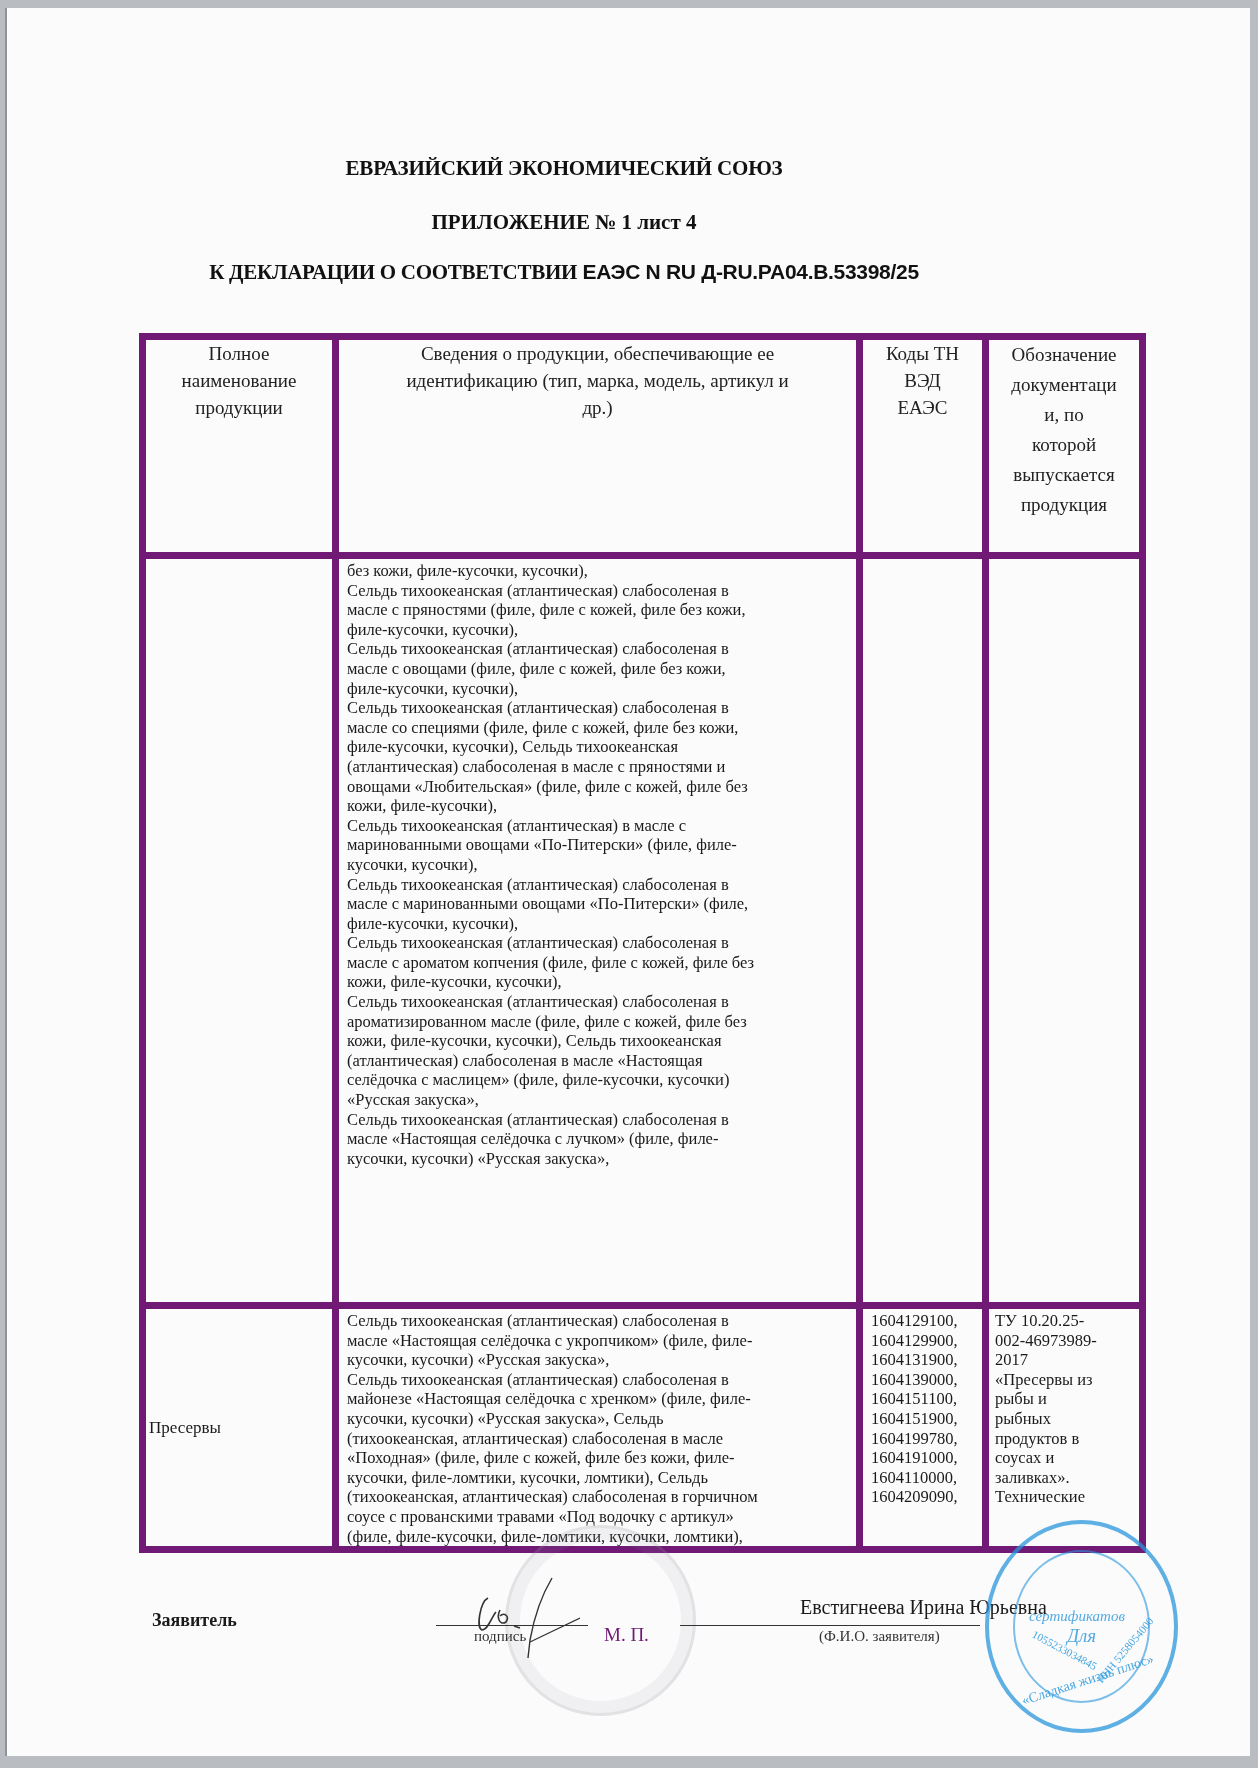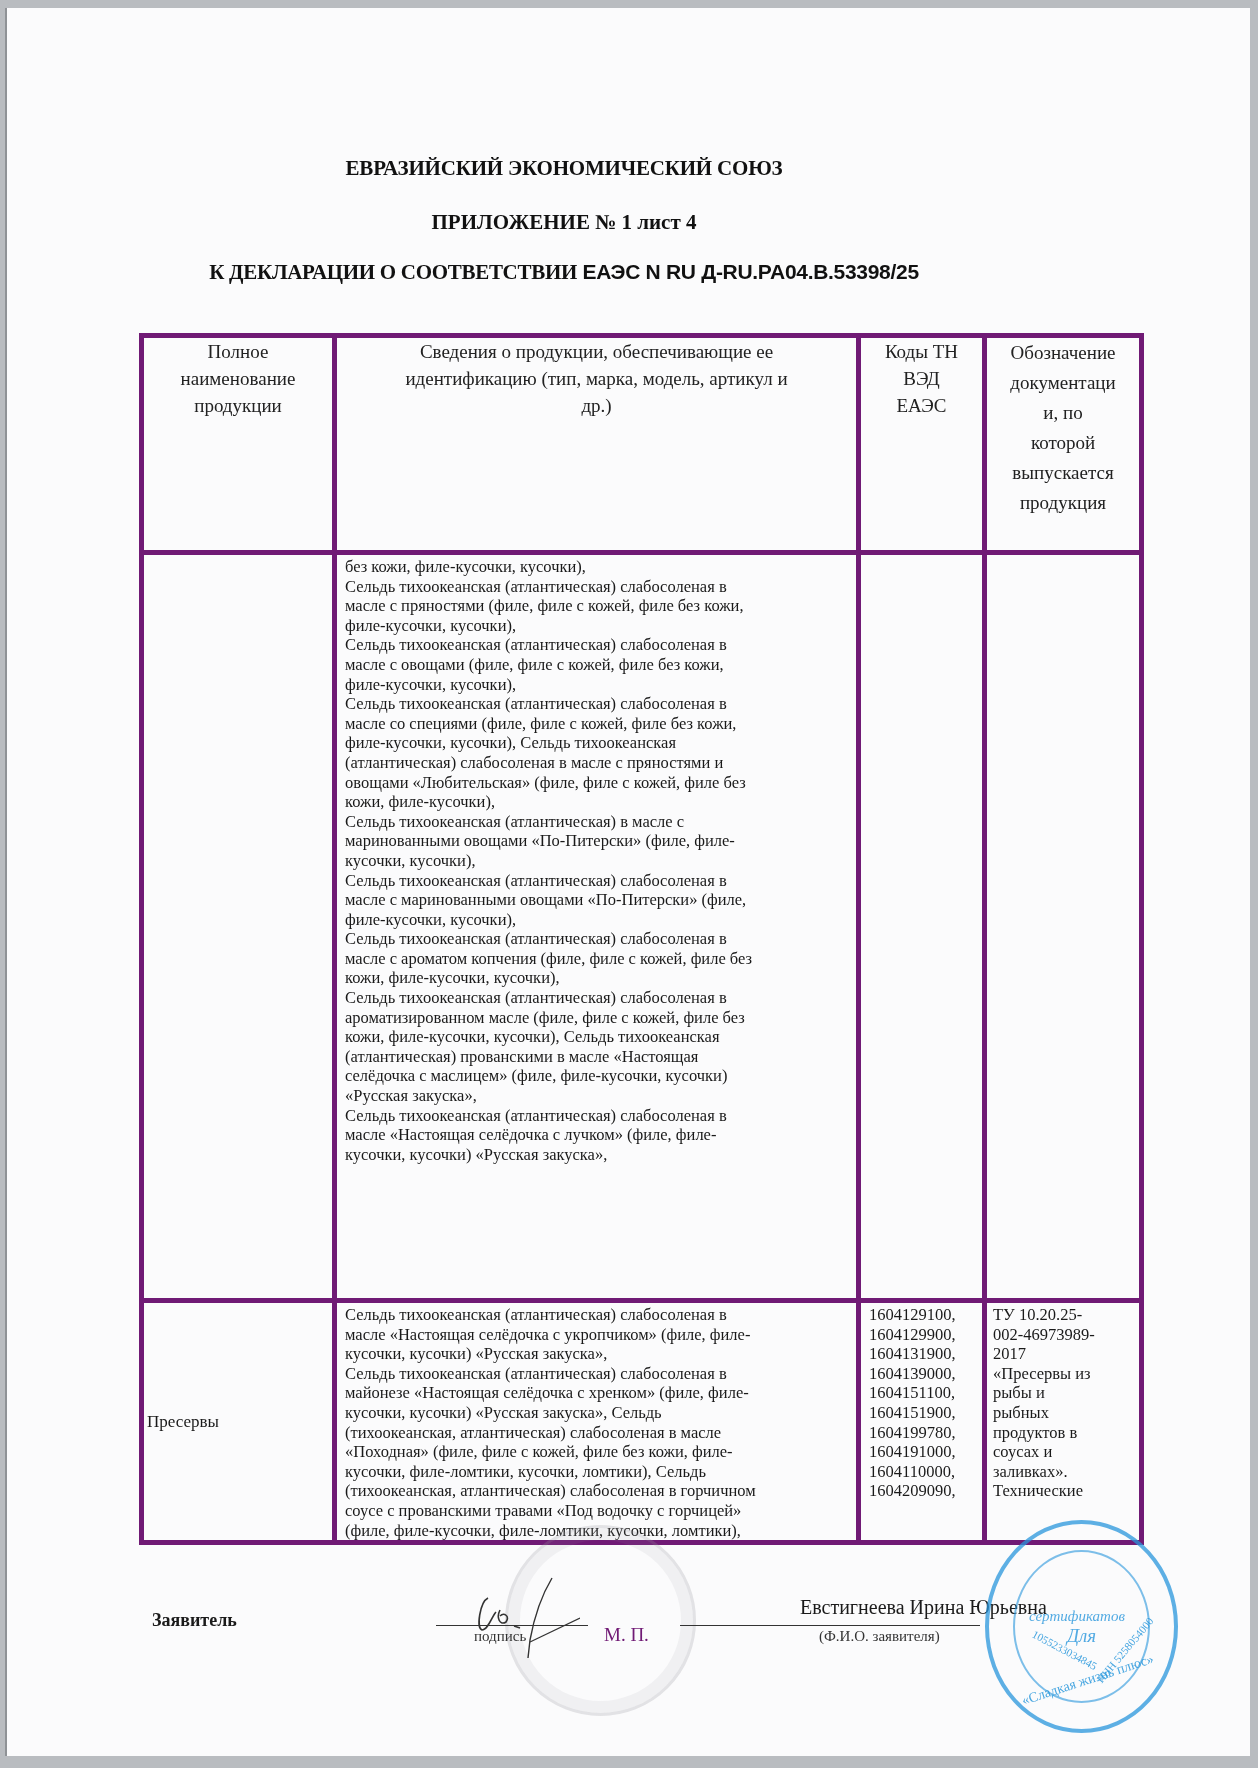--- a/index.html
+++ b/index.html
@@ -22,21 +22,21 @@
   .t2 { top: 210px; font-size: 21px; }
   .t3 { top: 260px; font-size: 21px; font-family: "Liberation Sans", sans-serif; letter-spacing: -0.3px; }
   .t3 .serifpart { font-family: "Liberation Serif", serif; }
 
   table.decl {
     position: absolute; left: 139px; top: 333px;
     border-collapse: collapse; table-layout: fixed;
     width: 1000px;
   }
   table.decl td, table.decl th {
-    border: 5px solid #701a75; padding: 0; vertical-align: top;
+    border: 7px solid #701a75; padding: 0; vertical-align: top;
     font-weight: normal;
   }
   col.c1 { width: 193px; } col.c2 { width: 524px; } col.c3 { width: 126px; } col.c4 { width: 157px; }
   .hdr th { height: 212px; vertical-align: middle; text-align: center; font-size: 19px; line-height: 27px; color: #222; }
   .hdr th.h4 { line-height: 30px; }
   .cell-text { font-size: 16.5px; line-height: 19.6px; padding: 2px 4px 0 8px; }
   .r1 td { height: 743px; }
   .r2 td { height: 237px; }
   .r2 td.name { vertical-align: middle; font-size: 17px; padding-left: 3px; }
   .codes { font-size: 16.5px; line-height: 19.6px; padding: 2px 2px 0 8px; }
@@ -136,21 +136,21 @@
             <span class="line">кусочки, кусочки),</span>
             <span class="line">Сельдь тихоокеанская (атлантическая) слабосоленая в</span>
             <span class="line">масле с маринованными овощами «По-Питерски» (филе,</span>
             <span class="line">филе-кусочки, кусочки),</span>
             <span class="line">Сельдь тихоокеанская (атлантическая) слабосоленая в</span>
             <span class="line">масле с ароматом копчения (филе, филе с кожей, филе без</span>
             <span class="line">кожи, филе-кусочки, кусочки),</span>
             <span class="line">Сельдь тихоокеанская (атлантическая) слабосоленая в</span>
             <span class="line">ароматизированном масле (филе, филе с кожей, филе без</span>
             <span class="line">кожи, филе-кусочки, кусочки), Сельдь тихоокеанская</span>
-            <span class="line">(атлантическая) прованскими в масле «Настоящая</span>
+            <span class="line">(атлантическая) слабосоленая в масле «Настоящая</span>
             <span class="line">селёдочка с маслицем» (филе, филе-кусочки, кусочки)</span>
             <span class="line">«Русская закуска»,</span>
             <span class="line">Сельдь тихоокеанская (атлантическая) слабосоленая в</span>
             <span class="line">масле «Настоящая селёдочка с лучком» (филе, филе-</span>
             <span class="line">кусочки, кусочки) «Русская закуска»,</span>
           </div>
     </td>
     <td>
           <div class="codes"></div>
         </td>
@@ -165,21 +165,21 @@
             <span class="line">Сельдь тихоокеанская (атлантическая) слабосоленая в</span>
             <span class="line">масле «Настоящая селёдочка с укропчиком» (филе, филе-</span>
             <span class="line">кусочки, кусочки) «Русская закуска»,</span>
             <span class="line">Сельдь тихоокеанская (атлантическая) слабосоленая в</span>
             <span class="line">майонезе «Настоящая селёдочка с хренком» (филе, филе-</span>
             <span class="line">кусочки, кусочки) «Русская закуска», Сельдь</span>
             <span class="line">(тихоокеанская, атлантическая) слабосоленая в масле</span>
             <span class="line">«Походная» (филе, филе с кожей, филе без кожи, филе-</span>
             <span class="line">кусочки, филе-ломтики, кусочки, ломтики), Сельдь</span>
             <span class="line">(тихоокеанская, атлантическая) слабосоленая в горчичном</span>
-            <span class="line">соусе с прованскими травами «Под водочку с горчицей»</span>
+            <span class="line">соусе с прованскими травами «Под водочку с артикул»</span>
             <span class="line">(филе, филе-кусочки, филе-ломтики, кусочки, ломтики),</span>
           </div>
     </td>
     <td>
           <div class="codes">
             <span class="line">1604129100,</span>
             <span class="line">1604129900,</span>
             <span class="line">1604131900,</span>
             <span class="line">1604139000,</span>
             <span class="line">1604151100,</span>

